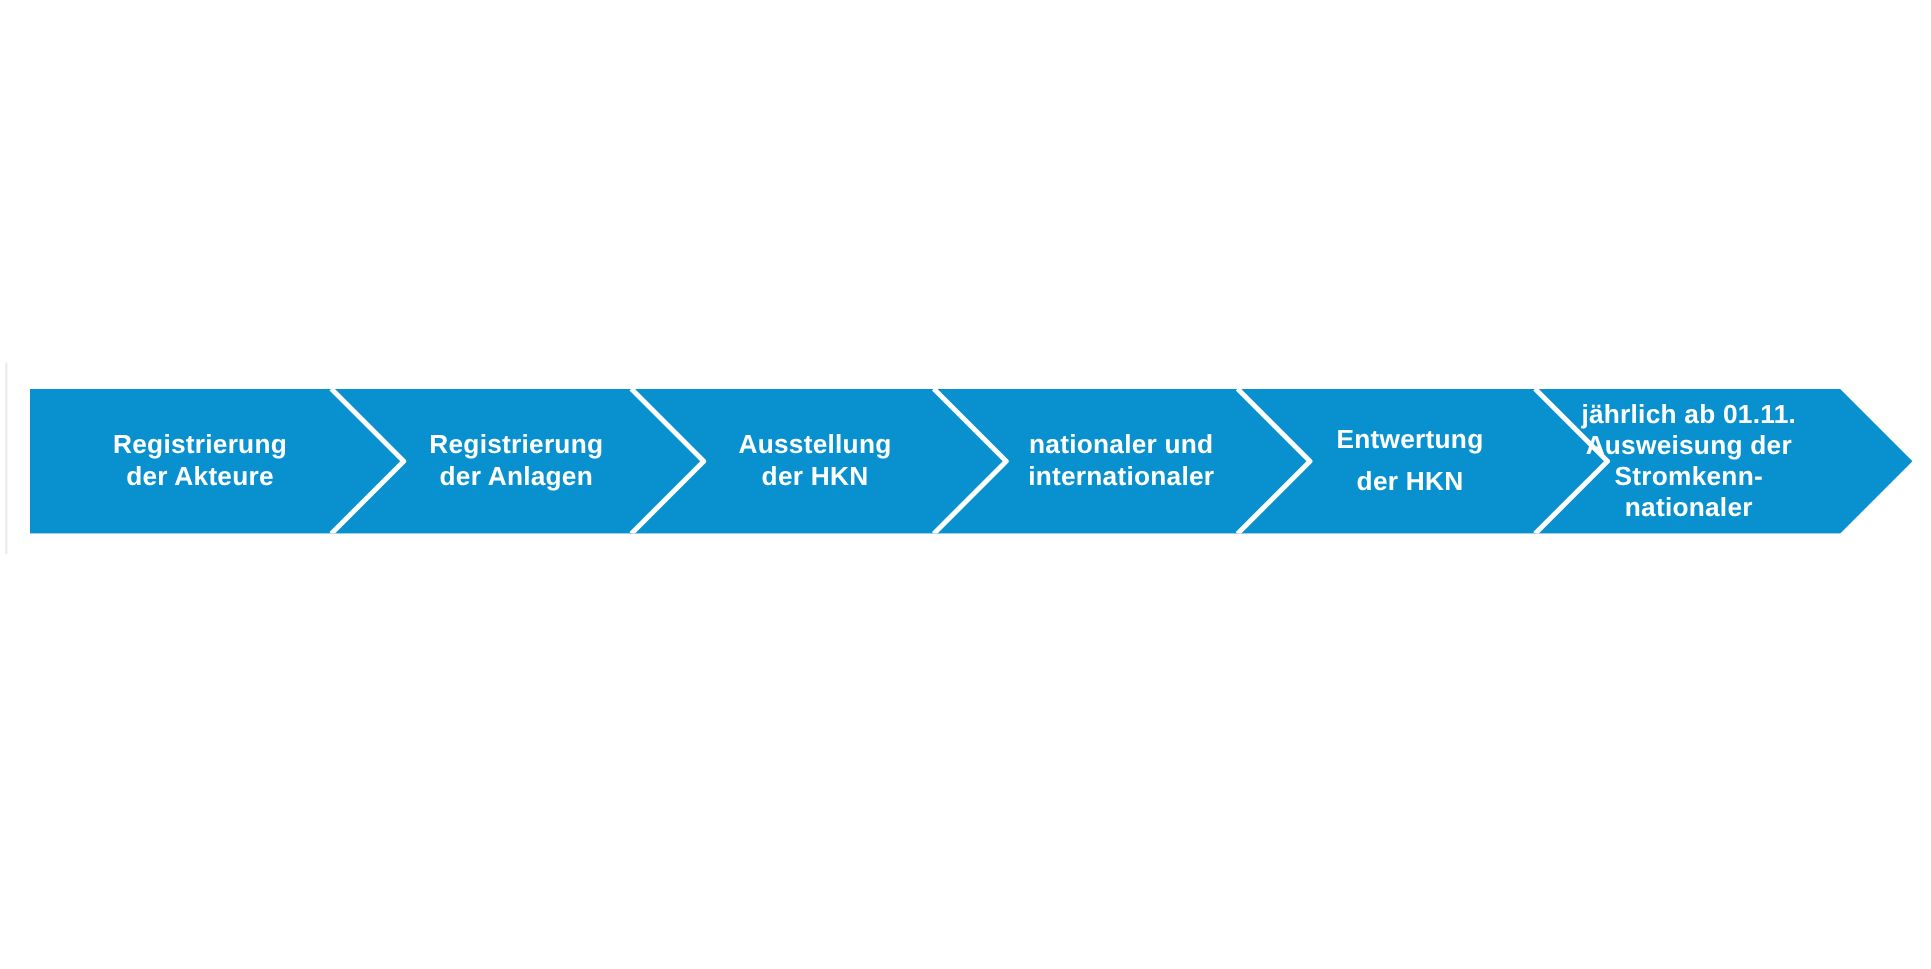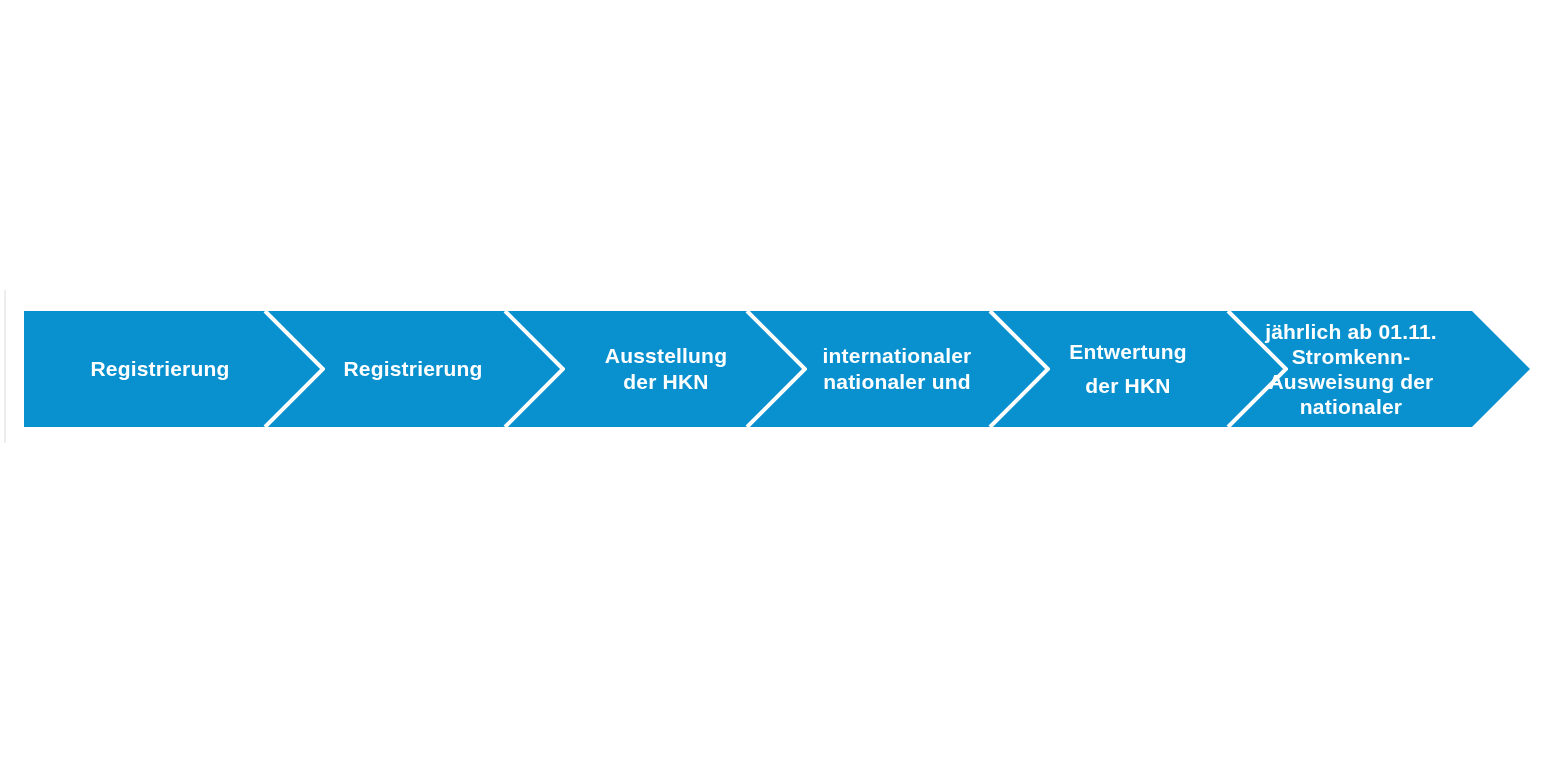--- a/index.html
+++ b/index.html
@@ -74,42 +74,44 @@
       </svg>
     <svg class="chev" style="left:964px" width="62" height="116" viewBox="0 0 62 116">
         <polyline points="2,0 60,58 2,116" fill="none" stroke="#ffffff" stroke-width="4"></polyline>
       </svg>
     <svg class="chev" style="left:1202px" width="62" height="116" viewBox="0 0 62 116">
         <polyline points="2,0 60,58 2,116" fill="none" stroke="#ffffff" stroke-width="4"></polyline>
       </svg>
 
     <div class="seg" style="left:16px">
       <span class="line">Registrierung</span>
+      <span class="line">der Akteure</span>
     </div>
 
     <div class="seg" style="left:269px">
       <span class="line">Registrierung</span>
+      <span class="line">der Anlagen</span>
     </div>
 
-    <div class="seg" style="left:522px">
+    <div class="seg" style="left:508px">
       <span class="line">Ausstellung</span>
       <span class="line">der HKN</span>
     </div>
 
     <div class="seg" style="left:753px">
+      <span class="line">nationaler und</span>
       <span class="line">internationaler</span>
-      <span class="line">nationaler und</span>
     </div>
 
     <div class="seg wide-leading" style="left:984px">
       <span class="line">Entwertung</span>
       <span class="line">der HKN</span>
     </div>
 
     <div class="seg tight" style="left:1207px">
       <span class="line">jährlich ab 01.11.</span>
+      <span class="line">Ausweisung der</span>
       <span class="line">Stromkenn-</span>
-      <span class="line">Ausweisung der</span>
       <span class="line">nationaler</span>
     </div>
 
   </div>
 </div>
 
 </body></html>

